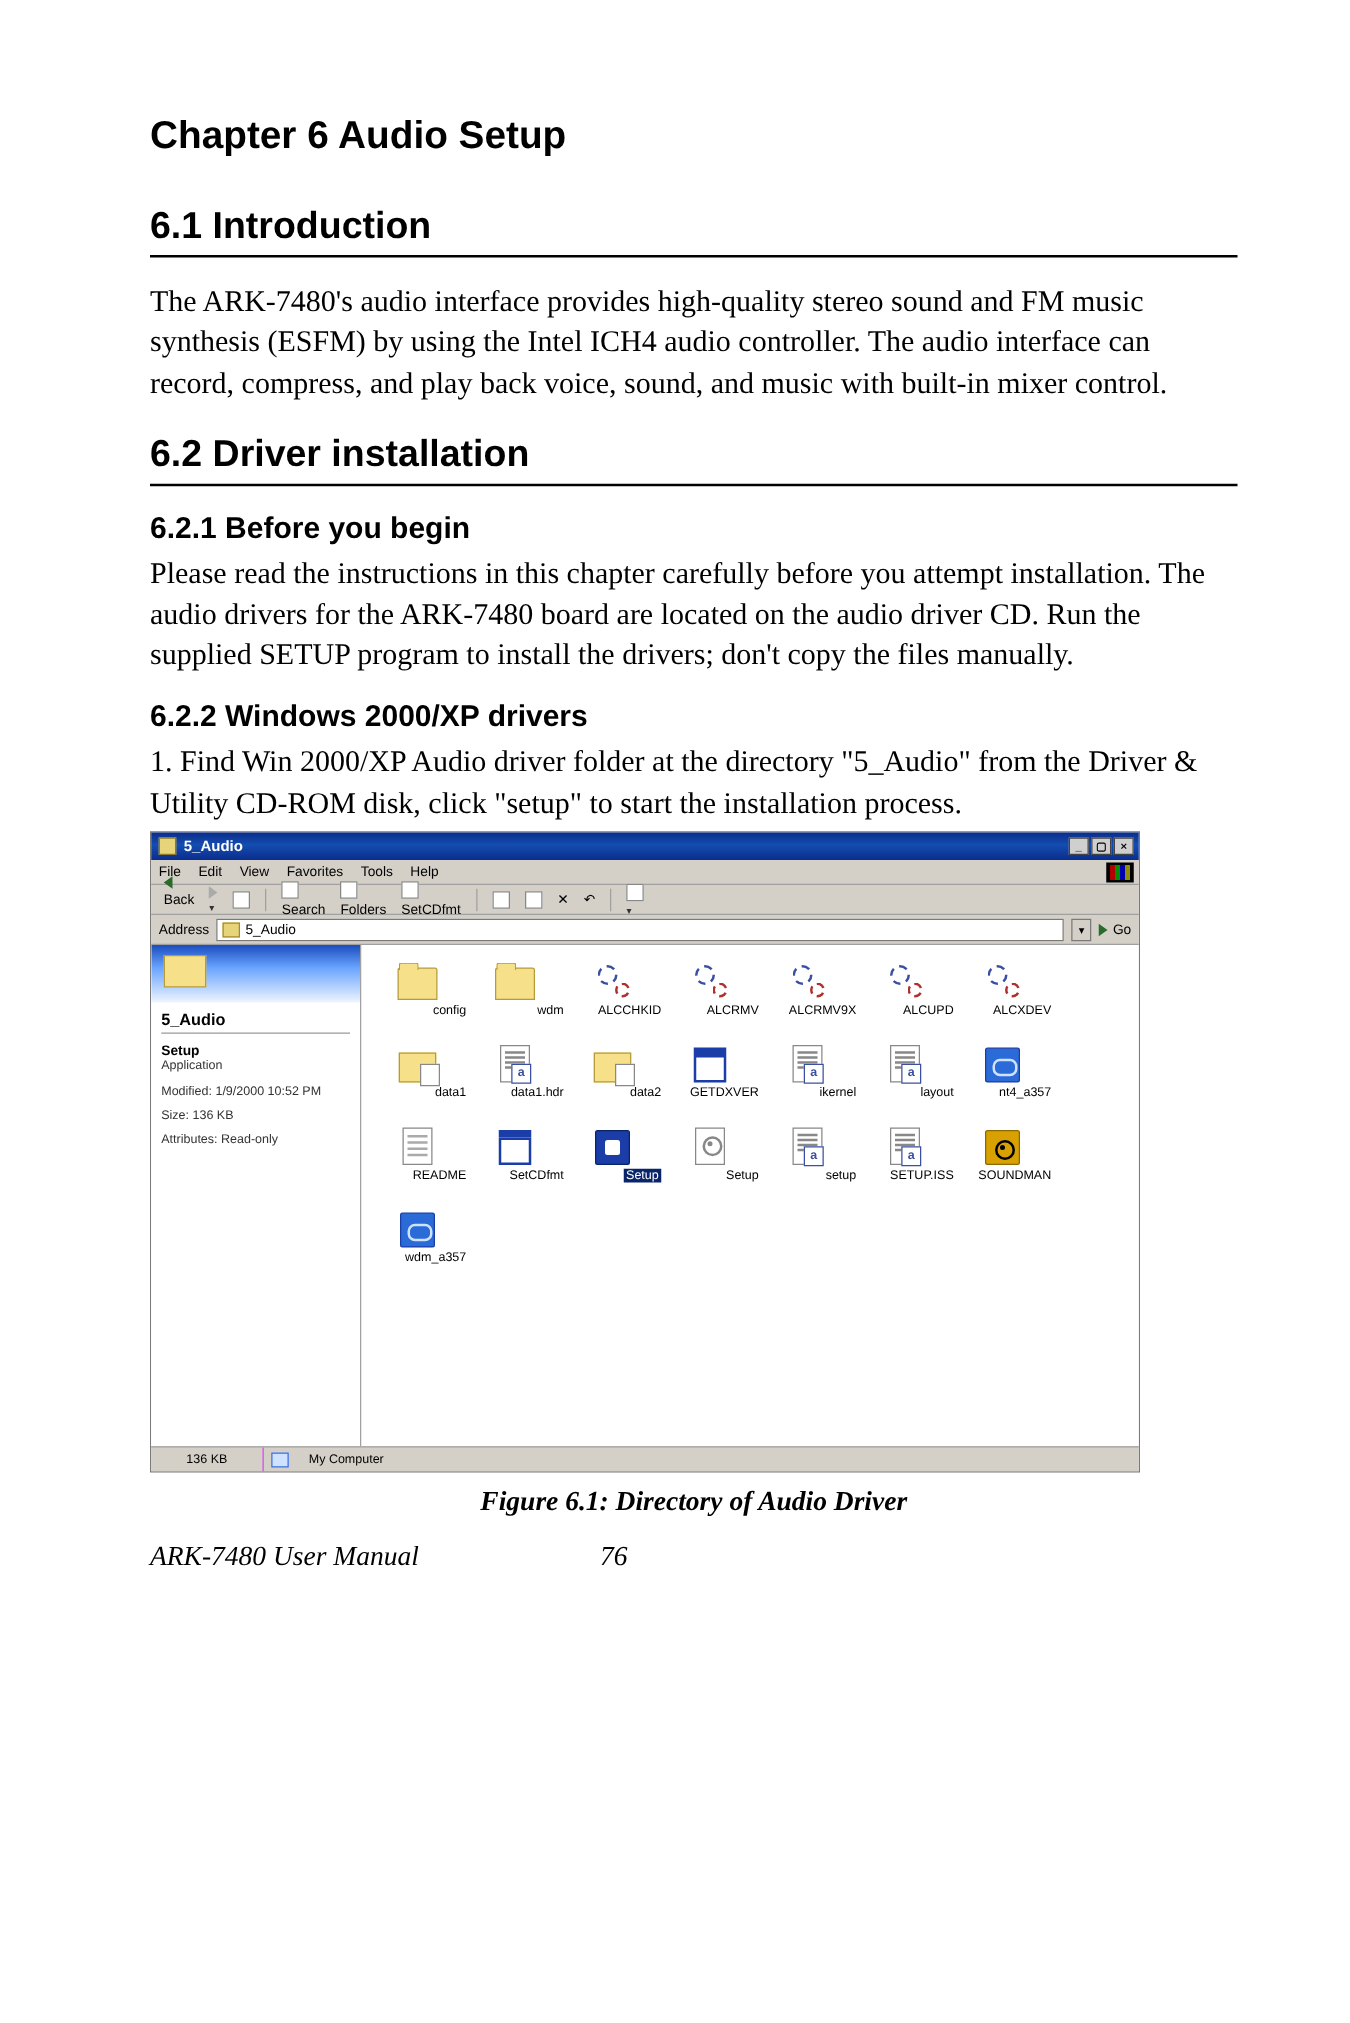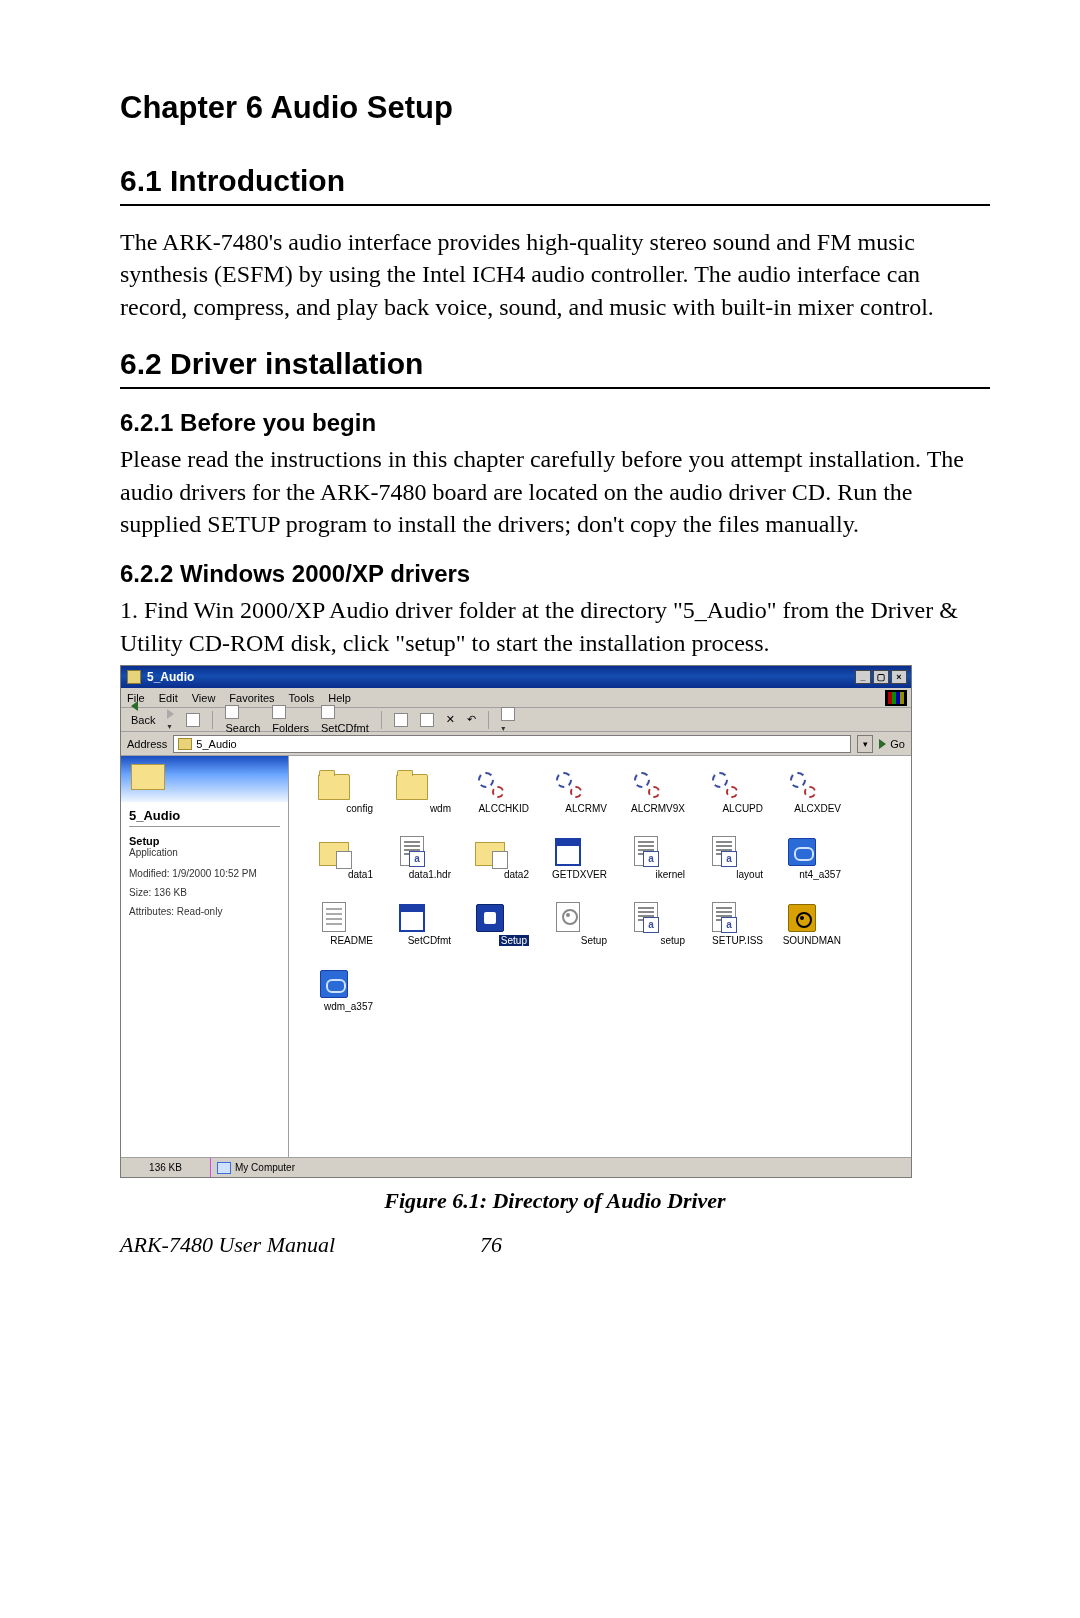--- a/index.html
+++ b/index.html
@@ -231,21 +231,21 @@
   .i-sound{ width:28px;height:28px;background:#d8a000;border:1px solid #8b6a00;position:relative;border-radius:2px;}
   .i-sound::after{content:"";position:absolute;left:7px;top:7px;width:12px;height:12px;border:2px solid #000;border-radius:50%;}
   .i-sound::before{content:"";position:absolute;left:11px;top:11px;width:4px;height:4px;background:#000;border-radius:50%;}
 
   .statusbar{
     height:20px;background:#d4d0c8;border-top:1px solid #a0a0a0;
     display:flex;align-items:center;font-size:10px;
   }
   .statusbar .sb-left{ padding-left:6px;flex:1;border-right:1px solid #a0a0a0;height:100%;display:flex;align-items:center;}
   .statusbar .sb-mid{ width:90px;text-align:center;border-right:1px solid #d946ef;height:100%;display:flex;align-items:center;justify-content:center;}
-  .statusbar .sb-right{ width:140px;display:flex;align-items:center;gap:4px;padding-left:6px;height:100%;}
+  .statusbar .sb-right{ width:140px;display:flex;align-items:center;gap:16px;padding-left:6px;height:100%;}
   .statusbar .comp-icn{ width:14px;height:12px;background:#cfe2ff;border:1px solid #3a6de0;}
 </style>
 </head>
 <body>
 
 <div class="page">
 
   <h1 class="chapter">Chapter 6  Audio Setup</h1>
 
   <h2 class="section">6.1  Introduction</h2>

